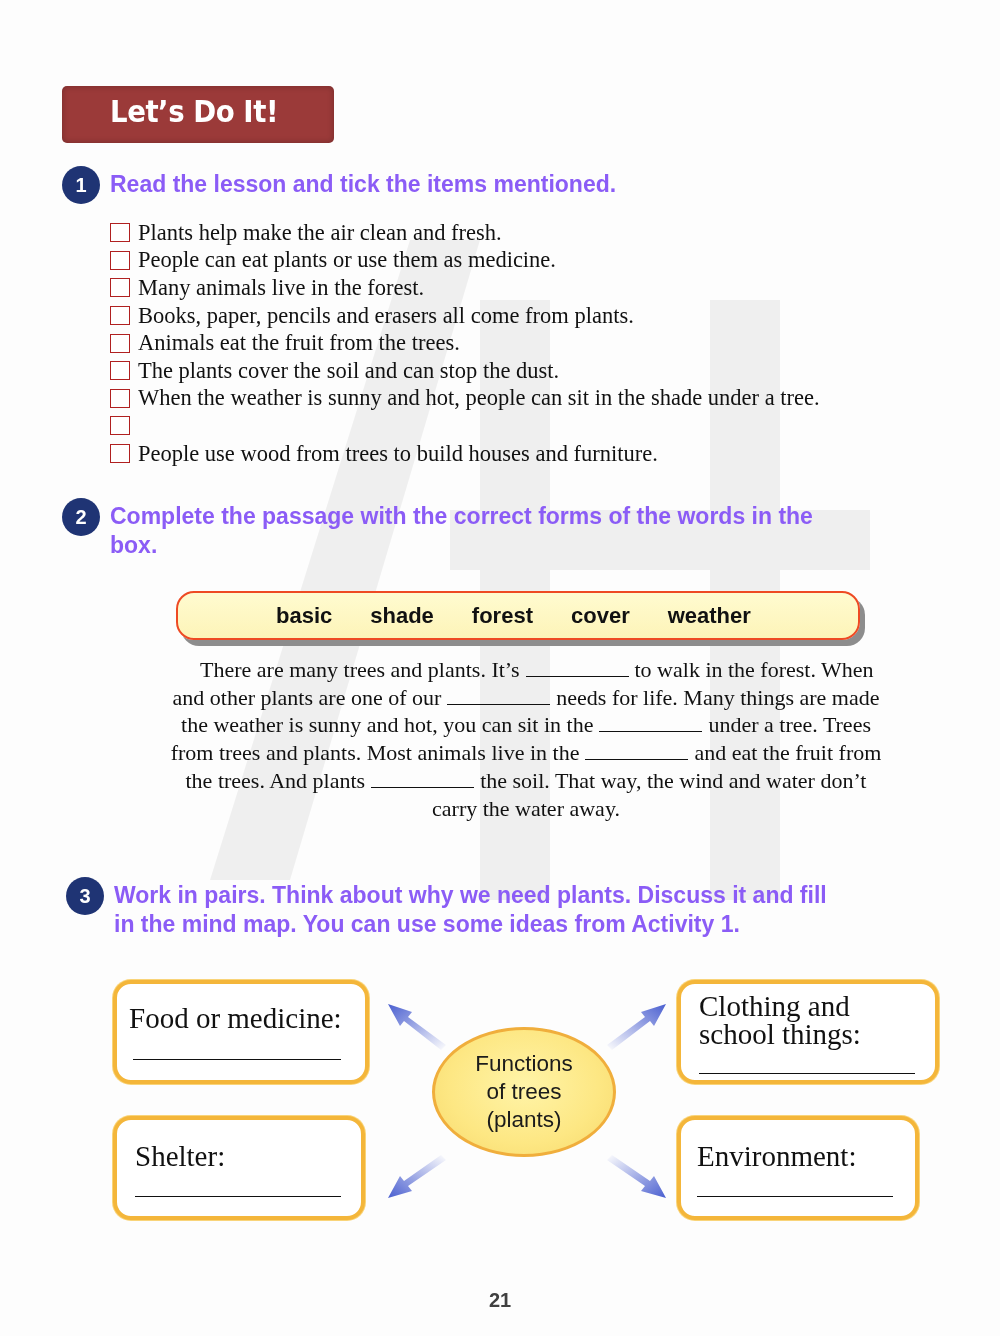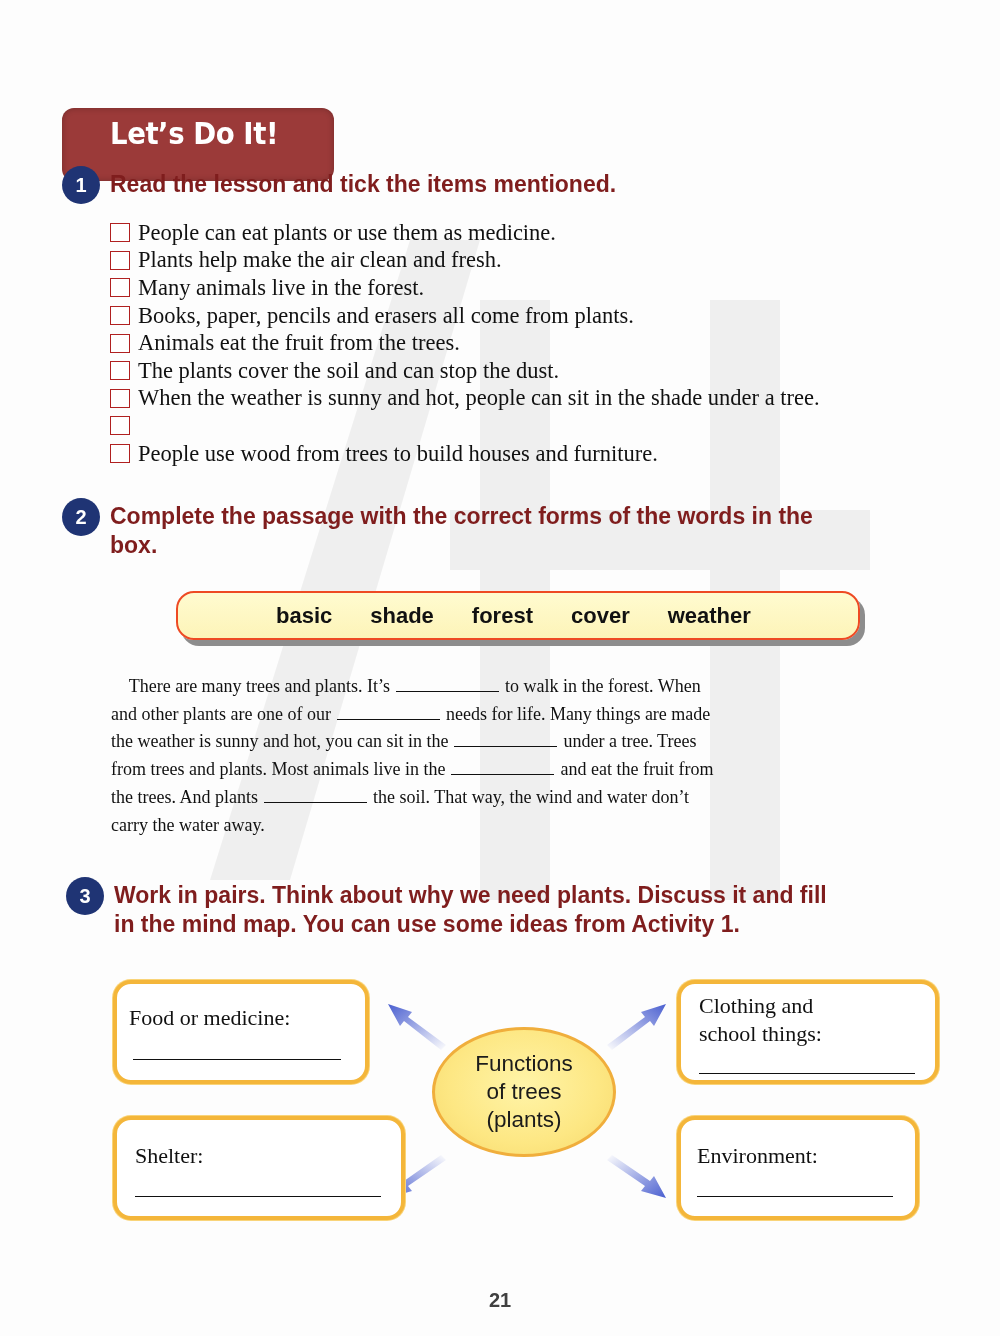--- a/index.html
+++ b/index.html
@@ -7,22 +7,22 @@
       width: 1000px; height: 1336px; position: relative; overflow: hidden;
       background: #fdfdfd;
       font-family: "Liberation Serif", serif;
       color: #111;
     }
     .watermark {
       position: absolute; left: 150px; top: 180px; width: 780px; height: 720px;
       opacity: 0.05; pointer-events: none;
     }
     .banner {
-      position: absolute; left: 62px; top: 108px; width: 272px; height: 73px;
-      background: #9b3a39; border-radius: 12px;
+      position: absolute; left: 62px; top: 86px; width: 272px; height: 57px;
+      background: #9b3a39; border-radius: 5px;
       box-shadow: inset 0 0 6px rgba(0,0,0,0.25);
     }
     .banner span {
       position: absolute; left: 48px; top: 8px;
       font-family: "DejaVu Sans", sans-serif; font-weight: bold;
       font-size: 30px; color: #fff; letter-spacing: -0.5px;
       transform: scaleX(0.92); transform-origin: left center;
     }
     .task-head {
       position: absolute; display: flex; align-items: flex-start;
@@ -30,21 +30,21 @@
     .task-num {
       width: 38px; height: 38px; border-radius: 50%;
       background: #1f3474; color: #fff;
       font-family: "Liberation Sans", sans-serif; font-weight: bold; font-size: 20px;
       display: flex; align-items: center; justify-content: center;
       flex: 0 0 auto; margin-top: -4px;
     }
     .task-text {
       margin-left: 10px;
       font-family: "Liberation Sans", sans-serif; font-weight: bold;
-      font-size: 23px; line-height: 29px; color: #7f1d1d;
+      font-size: 23px; line-height: 29px; color: #8b5cf6;
     }
     .checklist {
       position: absolute; left: 110px; top: 219px; margin: 0; padding: 0; list-style: none;
     }
     .checklist li {
       display: flex; align-items: center; height: 27.6px;
       font-size: 22.5px;
     }
     .checkbox {
       width: 20px; height: 19px; border: 1.5px solid #b02020;
@@ -55,35 +55,35 @@
       border: 2.5px solid #ee4a24; border-radius: 18px;
       background: linear-gradient(#fffbd0, #fdf4b8);
       box-shadow: 5px 6px 0 #8d8d8d;
       display: flex; align-items: center; padding-left: 98px; box-sizing: border-box; font-weight: bold;
     }
     .wordbox span {
       font-family: "Liberation Sans", sans-serif; font-size: 22px; color: #111;
       margin-right: 38px;
     }
     .passage {
-      position: absolute; left: 111px; top: 673px; width: 830px;
-      font-size: 18px; line-height: 27.7px;
+      position: absolute; left: 111px; top: 656px; width: 830px;
+      font-size: 22px; line-height: 27.7px; text-align: center;
     }
     .passage .line { white-space: pre; }
     .blank {
       display: inline-block; width: 103px; border-bottom: 1.5px solid #111;
       height: 18px; margin: 0 6px; vertical-align: baseline;
     }
     .mm-box {
       position: absolute; width: 256px; height: 104px;
       border: 4px solid #f4b63a; border-radius: 18px; background: #fff;
       box-sizing: border-box; box-shadow: 0 0 0 1px #f9d479;
     }
     .mm-box .label {
-      position: absolute; left: 12px; top: 20px; font-size: 22px; line-height: 28px;
+      position: absolute; left: 12px; top: 20px; font-size: 29px; line-height: 28px;
     }
     .mm-box .answer-line {
       position: absolute; left: 12px; right: 18px; border-bottom: 1.5px solid #111; height: 1px;
     }
     .ellipse {
       position: absolute; left: 432px; top: 1027px; width: 184px; height: 130px;
       border-radius: 50%;
       background: radial-gradient(ellipse at 50% 45%, #fff4a8 0%, #fde783 60%, #f6d86a 100%);
       border: 3px solid #f0ae3c; box-sizing: border-box;
       display: flex; align-items: center; justify-content: center; text-align: center;
@@ -110,25 +110,25 @@
 </div>
 
 <div class="task-head" style="left:62px; top:170px;">
   <div class="task-num">1</div>
   <div class="task-text">Read the lesson and tick the items mentioned.</div>
 </div>
 
 <ul class="checklist">
   <li>
       <span class="checkbox"></span>
+      <span>Plants help make the air clean and fresh.</span>
+    </li>
+  <li>
+      <span class="checkbox"></span>
       <span>People can eat plants or use them as medicine.</span>
-    </li>
-  <li>
-      <span class="checkbox"></span>
-      <span>Plants help make the air clean and fresh.</span>
     </li>
   <li>
       <span class="checkbox"></span>
       <span>Many animals live in the forest.</span>
     </li>
   <li>
       <span class="checkbox"></span>
       <span>Books, paper, pencils and erasers all come from plants.</span>
     </li>
   <li>
@@ -226,21 +226,21 @@
 </div>
 
 <div class="mm-box" style="left:677px; top:980px; width:262px;">
   <div class="label" style="left:18px; top:8px;">
     <div>Clothing and</div>
     <div>school things:</div>
   </div>
   <div class="answer-line" style="top:88px; left:18px; right:20px;"></div>
 </div>
 
-<div class="mm-box" style="left:113px; top:1116px; width:292px;">
+<div class="mm-box" style="left:113px; top:1116px; width:252px;">
   <div class="label" style="left:18px; top:22px;">
     <div>Shelter:</div>
   </div>
   <div class="answer-line" style="top:75px; left:18px; right:20px;"></div>
 </div>
 
 <div class="mm-box" style="left:677px; top:1116px; width:242px;">
   <div class="label" style="left:16px; top:22px;">
     <div>Environment:</div>
   </div>

